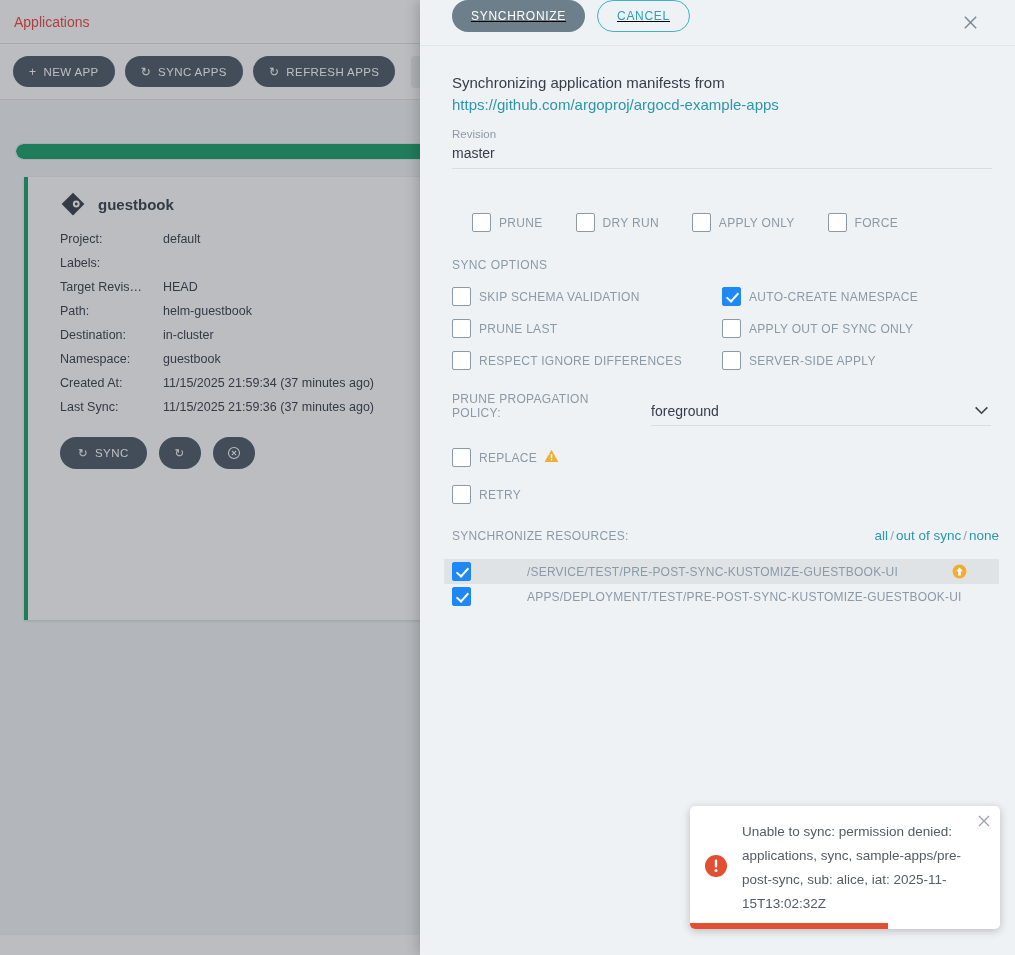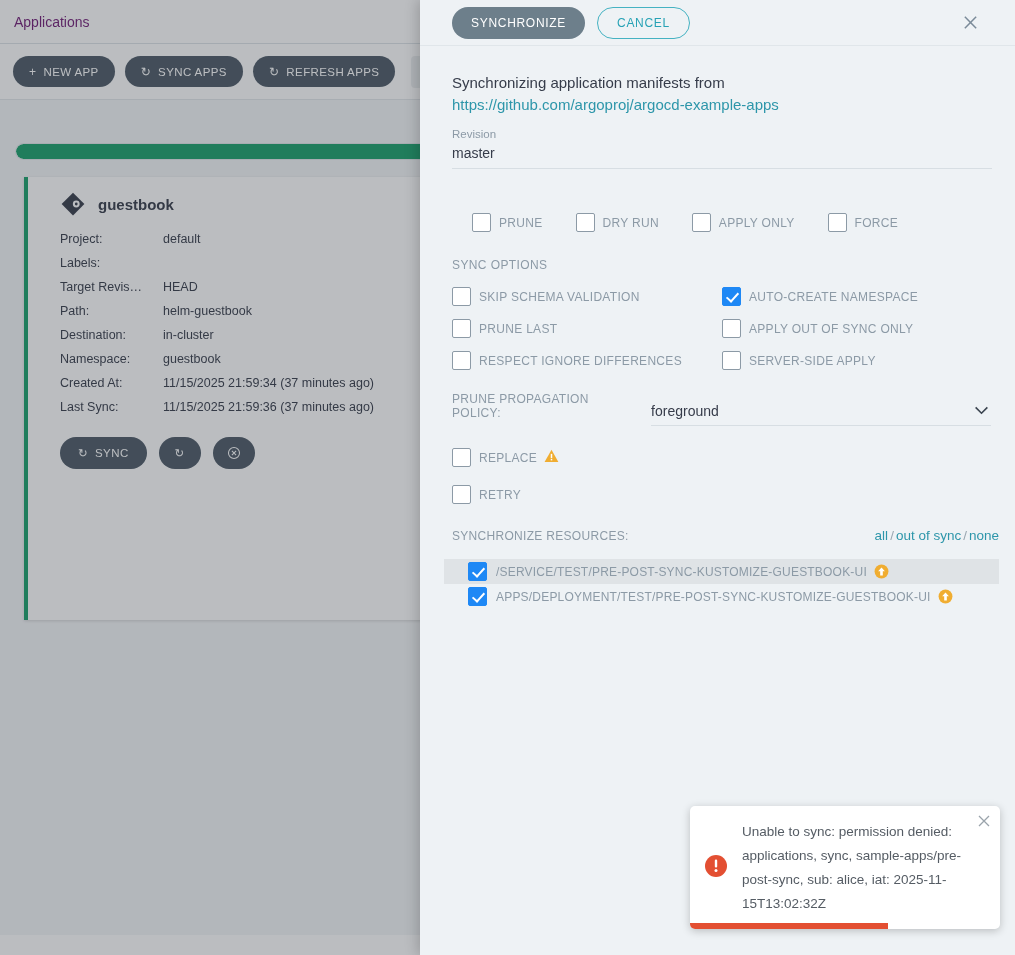--- a/index.html
+++ b/index.html
@@ -11,21 +11,21 @@
   }
   #root { position: relative; width: 1015px; height: 955px; }
 
   
   .bg-app { position: absolute; inset: 0; background: #ffffff; }
   .bg-topbar {
     position: absolute; top: 0; left: 0; width: 1015px; height: 44px;
     background: #ffffff; border-bottom: 1px solid #dde3e7;
     display: flex; align-items: center; padding-left: 14px;
   }
-  .bg-topbar-title { font-size: 14px; color: #701a75; }
+  .bg-topbar-title { font-size: 14px; color: #ef4444; }
   .bg-toolbar {
     position: absolute; top: 44px; left: 0; width: 1015px; height: 56px;
     background: #ffffff; border-bottom: 1px solid #e3e8eb;
     display: flex; align-items: center; padding-left: 13px; gap: 10px;
   }
   .pill-btn {
     display: inline-flex; align-items: center; gap: 7px;
     height: 31px; padding: 0 16px; border-radius: 16px;
     background: #4c5966; color: #ffffff;
     font-size: 11.5px; letter-spacing: .4px; white-space: nowrap;
@@ -70,22 +70,22 @@
   
   .dim { position: absolute; inset: 0; background: rgba(48,56,64,.33); }
 
   
   .panel {
     position: absolute; top: 0; right: 0; width: 595px; height: 955px;
     background: #eef2f5; box-shadow: -3px 0 12px rgba(0,0,0,.18);
     display: flex; flex-direction: column;
   }
   .panel-header {
-    height: 46px; flex: 0 0 46px; display: flex; align-items: center;
-    padding: 0 0 0 32px; border-bottom: 1px solid #e0e6ea; position: relative;
+    height: 46px; flex: 0 0 46px; display: flex; 
+    padding: 0 0 0 32px; border-bottom: 1px solid #e0e6ea; position: relative; text-decoration: underline;
   }
   .btn-sync {
     height: 32px; padding: 0 19px; border-radius: 16px; border: none;
     background: #6d7f8b; color: #ffffff; font-size: 12px; letter-spacing: .7px;
     cursor: pointer;
   }
   .btn-cancel {
     height: 32px; padding: 0 19px; border-radius: 16px; margin-left: 12px;
     background: transparent; color: #27a2b5; border: 1px solid #45b2c2;
     font-size: 12px; letter-spacing: .7px; cursor: pointer;
@@ -150,22 +150,23 @@
   .row-gap-18 { margin-top: 18px; }
 
   .sync-res { display: flex; align-items: center; justify-content: space-between; margin-top: 24px; width: 547px; text-align: center; }
   .sync-res-label { font-size: 12px; color: #8c9aa6; letter-spacing: .3px; }
   .sync-res-links { font-size: 13.5px; color: #9aa7b1; }
   .sync-res-links a { color: #2d96aa; text-decoration: none; cursor: pointer; }
   .sync-res-links span { padding: 0 2px; }
 
   .res-list { margin-top: 16px; width: 547px; }
   .res-row {
-    display: flex; align-items: center; height: 25px; padding-left: 24px;
+    display: flex; align-items: center; height: 25px; padding-left: 8px;
     margin-left: -8px;
+    gap: 47px;
   }
   .res-row.hl { background: #dfe3e6; }
   .res-name {
     font-size: 12px; color: #8c9aa6; letter-spacing: .2px;
     margin-left: 9px; white-space: nowrap;
   }
   .oos-ic { margin-left: 7px; display: inline-flex; }
 
   
   .toast {

